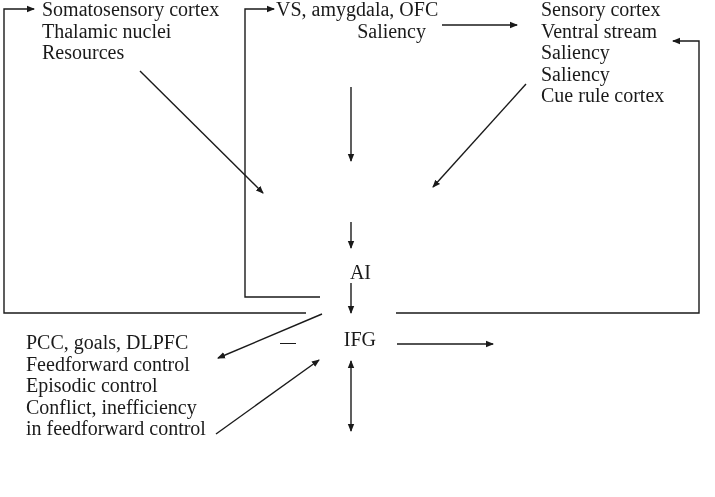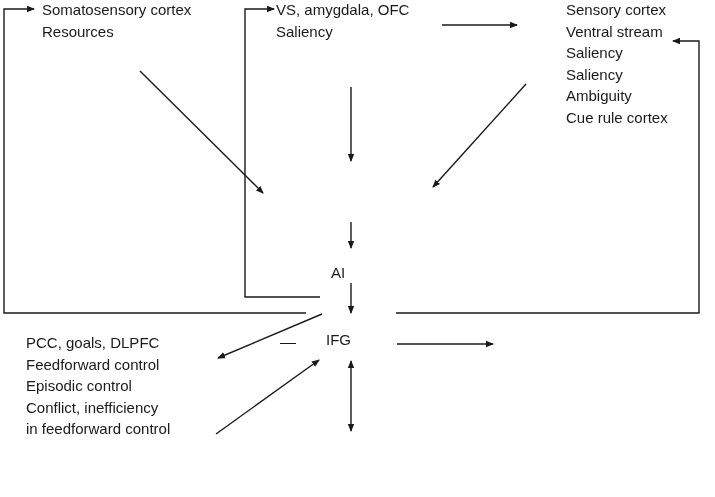--- a/index.html
+++ b/index.html
@@ -1,20 +1,20 @@
 <!DOCTYPE html>
 <html><head>
 <meta charset="utf-8">
 <style>
   html, body { margin: 0; padding: 0; background: #ffffff; }
   body { width: 715px; height: 497px; position: relative; overflow: hidden;
          font-family: "Liberation Sans", "DejaVu Sans", sans-serif; color: #1a1a1a; }
   #diagram { position: absolute; left: 0; top: 0; width: 715px; height: 497px; }
-  .node { position: absolute; font-size: 15px; line-height: 21.5px; white-space: nowrap; }
-  .node.center { text-align: left; }
+  .node { position: absolute; font-size: 20px; line-height: 21.5px; white-space: nowrap; font-family: Liberation Serif, serif; }
+  .node.center { text-align: right; }
   .node div { margin: 0; }
   .minus { position: absolute; left: 280px; top: 343px; width: 16px; height: 0;
            border-top: 1.6px solid #1a1a1a; }
 </style>
 </head>
 <body>
 
 <div id="diagram">
 
   <svg id="edges" width="715" height="497" style="position:absolute;left:0;top:0;">
@@ -51,34 +51,34 @@
       <path d="M216,434 L319,360" marker-end="url(#ah)"></path>
 
       <path d="M397,344 L493,344" marker-end="url(#ah)"></path>
 
       <path d="M351,361 L351,431" marker-start="url(#ahs)" marker-end="url(#ah)"></path>
     </g>
   </svg>
 
   <div class="node" style="left:42px; top:-1px;">
     <div>Somatosensory cortex</div>
+    <div>Thalamic nuclei</div>
     <div>Resources</div>
   </div>
 
   <div class="node center" style="left:276px; top:-1px; width:150px;">
     <div>VS, amygdala, OFC</div>
     <div>Saliency</div>
   </div>
 
-  <div class="node" style="left:566px; top:-1px;">
+  <div class="node" style="left:541px; top:-1px;">
     <div>Sensory cortex</div>
     <div>Ventral stream</div>
     <div>Saliency</div>
     <div>Saliency</div>
-    <div>Ambiguity</div>
     <div>Cue rule cortex</div>
   </div>
 
 
   <div class="node center" style="left:331px; top:262px; width:40px;">
     <div>AI</div>
   </div>
 
   <div class="node center" style="left:326px; top:329px; width:50px;">
     <div>IFG</div>

